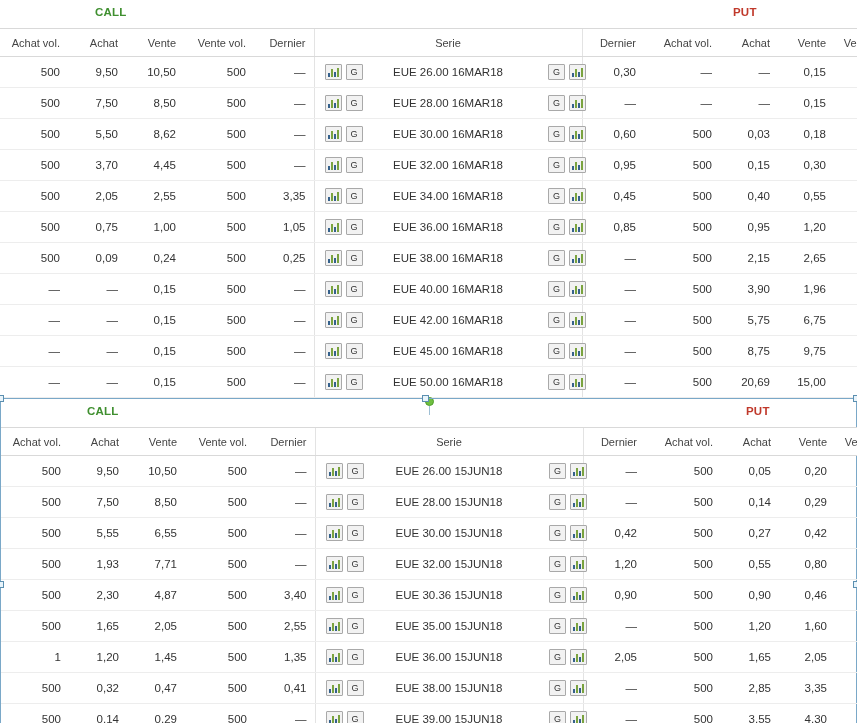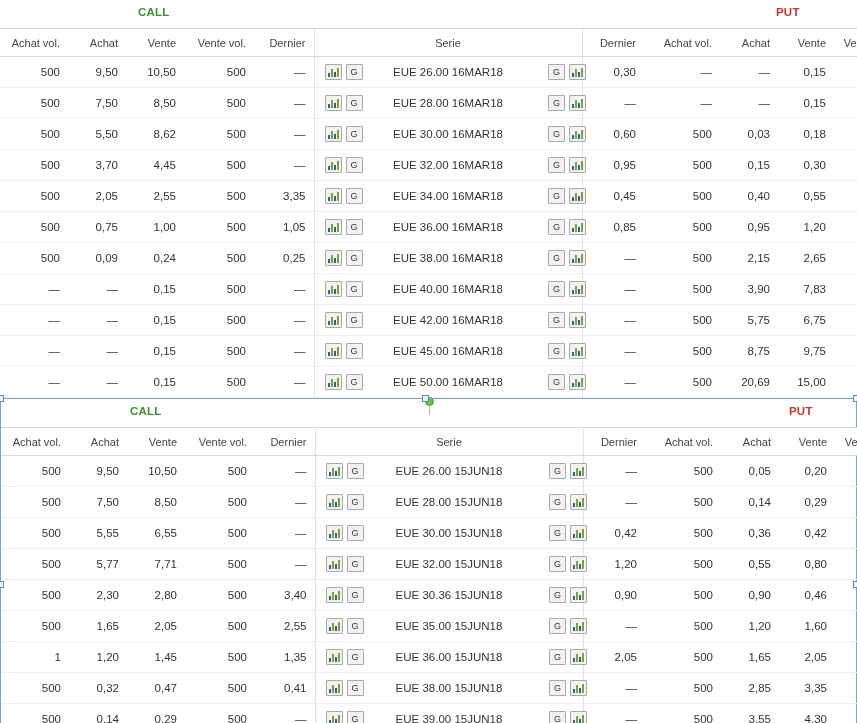--- a/index.html
+++ b/index.html
@@ -29,21 +29,20 @@
   .hdr-row {
     position: relative;
     height: 28px;
   }
   .hdr-label {
     position: absolute;
     top: 6px;
     font-size: 11.5px;
     font-weight: bold;
     letter-spacing: .2px;
-    margin-left: 43px;
   }
   .hdr-call { color: #3f8f2f; left: 95px; }
   .hdr-put  { color: #c0392b; left: 733px; }
   .panel.selected .hdr-call { left: 86px; }
   .panel.selected .hdr-put  { left: 745px; }
 
   table.opt {
     border-collapse: collapse;
     width: 100%;
     table-layout: fixed;
@@ -294,21 +293,21 @@
             <td>—</td>
             <td>0,15</td>
             <td>500</td>
             <td>—</td>
             <td class="c icon-cell colsep"><span class="ic chart-ic"><i></i><i></i><i></i><i></i></span><span class="ic g-ic">G</span></td>
             <td class="serie">EUE 40.00 16MAR18</td>
             <td class="c icon-cell"><span class="ic g-ic">G</span><span class="ic chart-ic"><i></i><i></i><i></i><i></i></span></td>
             <td class="colsep">—</td>
             <td>500</td>
             <td>3,90</td>
-            <td>7,83</td>
+            <td>1,96</td>
             <td>500</td>
           </tr>
           <tr>
             <td>—</td>
             <td>—</td>
             <td>0,15</td>
             <td>500</td>
             <td>—</td>
             <td class="c icon-cell colsep"><span class="ic chart-ic"><i></i><i></i><i></i><i></i></span><span class="ic g-ic">G</span></td>
             <td class="serie">EUE 42.00 16MAR18</td>
@@ -431,43 +430,43 @@
             <td>500</td>
             <td>5,55</td>
             <td>6,55</td>
             <td>500</td>
             <td>—</td>
             <td class="c icon-cell colsep"><span class="ic chart-ic"><i></i><i></i><i></i><i></i></span><span class="ic g-ic">G</span></td>
             <td class="serie">EUE 30.00 15JUN18</td>
             <td class="c icon-cell"><span class="ic g-ic">G</span><span class="ic chart-ic"><i></i><i></i><i></i><i></i></span></td>
             <td class="colsep">0,42</td>
             <td>500</td>
-            <td>0,36</td>
+            <td>0,27</td>
             <td>0,42</td>
             <td>500</td>
           </tr>
           <tr>
             <td>500</td>
-            <td>5,77</td>
+            <td>1,93</td>
             <td>7,71</td>
             <td>500</td>
             <td>—</td>
             <td class="c icon-cell colsep"><span class="ic chart-ic"><i></i><i></i><i></i><i></i></span><span class="ic g-ic">G</span></td>
             <td class="serie">EUE 32.00 15JUN18</td>
             <td class="c icon-cell"><span class="ic g-ic">G</span><span class="ic chart-ic"><i></i><i></i><i></i><i></i></span></td>
             <td class="colsep">1,20</td>
             <td>500</td>
             <td>0,55</td>
             <td>0,80</td>
             <td>500</td>
           </tr>
           <tr>
             <td>500</td>
             <td>2,30</td>
-            <td>2,80</td>
+            <td>4,87</td>
             <td>500</td>
             <td>3,40</td>
             <td class="c icon-cell colsep"><span class="ic chart-ic"><i></i><i></i><i></i><i></i></span><span class="ic g-ic">G</span></td>
             <td class="serie">EUE 30.36 15JUN18</td>
             <td class="c icon-cell"><span class="ic g-ic">G</span><span class="ic chart-ic"><i></i><i></i><i></i><i></i></span></td>
             <td class="colsep">0,90</td>
             <td>500</td>
             <td>0,90</td>
             <td>0,46</td>
             <td>500</td>

